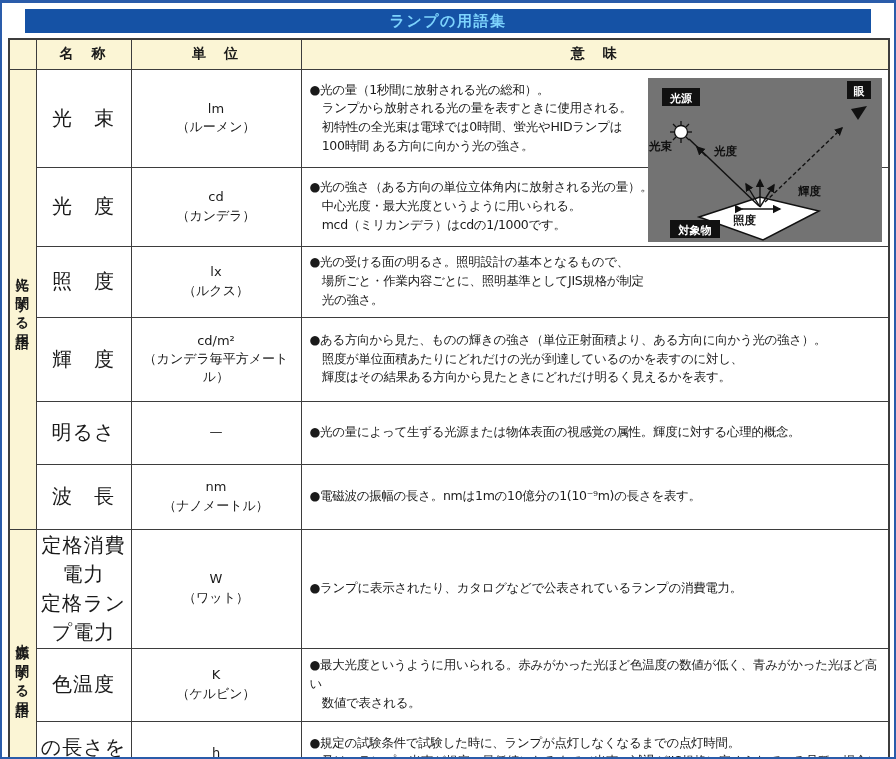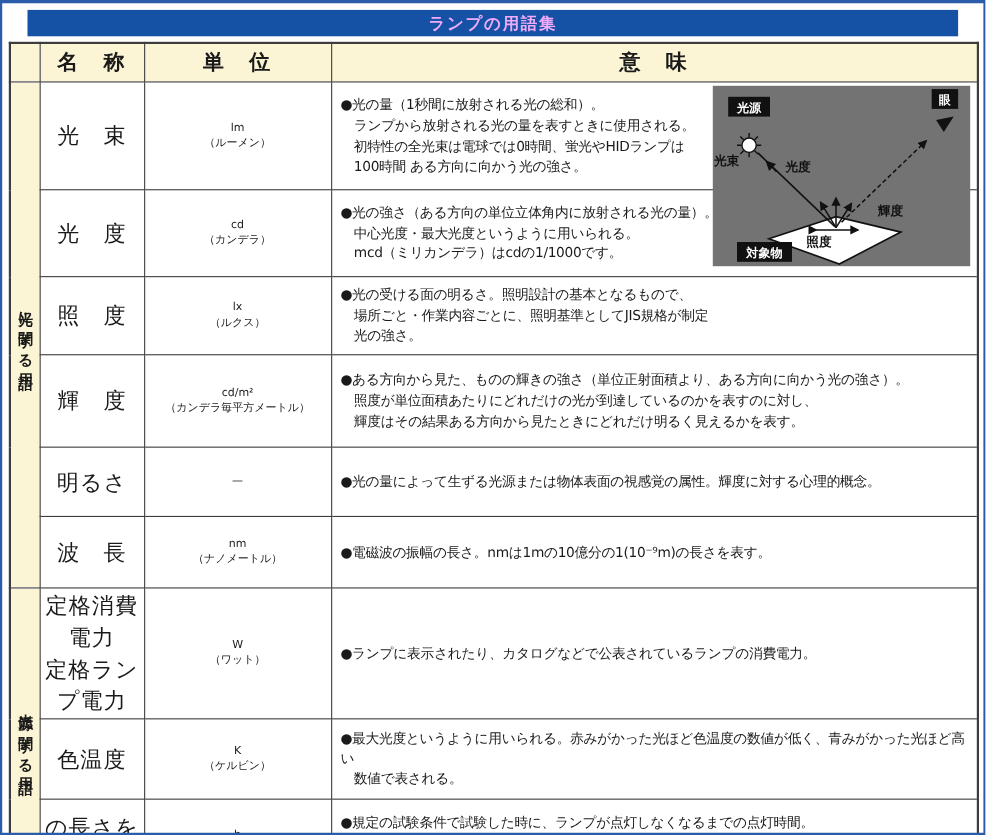--- a/index.html
+++ b/index.html
@@ -7,44 +7,44 @@
     width:896px;height:759px;position:relative;background:#ffffff;
     font-family:"DejaVu Sans","Liberation Sans",sans-serif;color:#1a1a1a;
     overflow:hidden;
   }
   .page-frame{
     position:absolute;inset:0;border:2px solid #2a5caa;border-top-width:3px;
     pointer-events:none;z-index:6;
   }
   .title-bar{
     position:absolute;left:25px;top:9px;width:846px;height:24px;
-    background:#1552a5;color:#f0abfc;display:flex;align-items:center;justify-content:center;
+    background:#1552a5;color:#7dd3fc;display:flex;align-items:center;justify-content:center;
     font-size:15px;font-weight:bold;letter-spacing:1.5px;z-index:1;
   }
   table.glossary{
     position:absolute;left:8px;top:38px;width:880px;
     border-collapse:collapse;table-layout:fixed;background:#ffffff;
     border:2px solid #3d3d3d;
   }
   table.glossary th,table.glossary td{border:1px solid #3d3d3d;overflow:hidden;}
   thead th{
-    background:#fbf5d5;font-size:19px;font-weight:bold;text-align:center;
+    background:#fbf5d5;font-size:14px;font-weight:bold;text-align:center;
     letter-spacing:2px;padding:4px 0;margin-left:16px;
   }
   .group-cell{background:#fbf5d5;text-align:center;vertical-align:middle;}
   .group-label{
     writing-mode:vertical-rl;text-orientation:upright;
     font-weight:bold;font-size:13.5px;letter-spacing:2px;display:inline-block;
   }
   .name-cell{
     text-align:center;vertical-align:middle;font-size:20px;
     white-space:pre-line;line-height:1.45;letter-spacing:1px;
   }
   .unit-cell{
-    text-align:center;vertical-align:middle;font-size:10px;
+    text-align:center;vertical-align:middle;font-size:13px;
     white-space:pre-line;line-height:1.4;
   }
   .meaning-cell{
     vertical-align:middle;font-size:12.5px;letter-spacing:-0.3px;line-height:1.5;
     padding:4px 4px 4px 8px;white-space:pre-line;
   }
   .diagram{
     position:absolute;left:648px;top:78px;width:234px;height:164px;
     background:#737373;z-index:2;
   }

